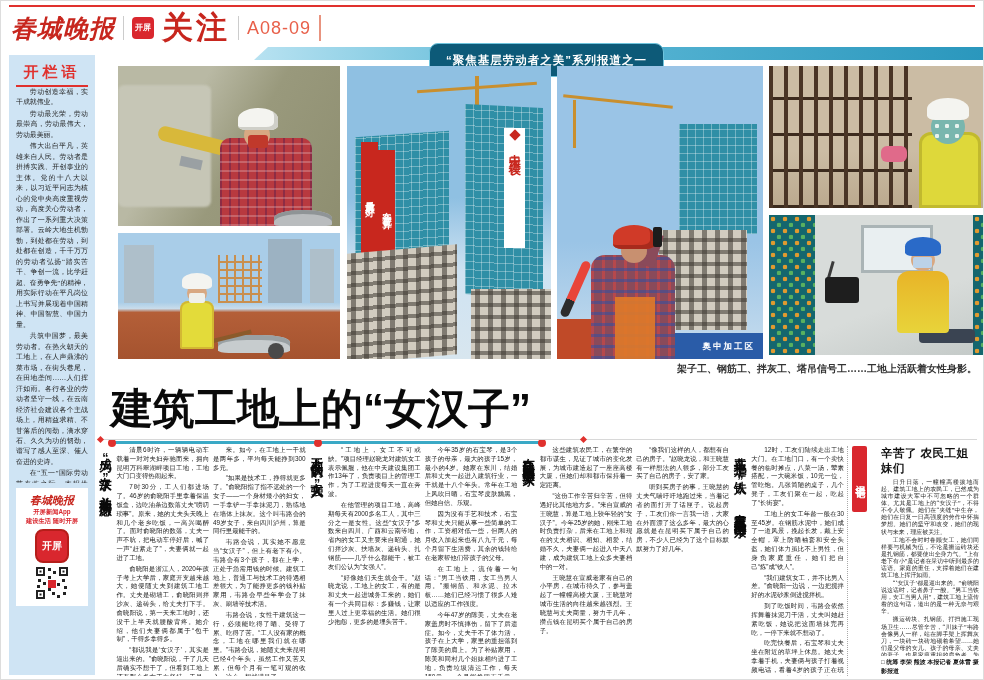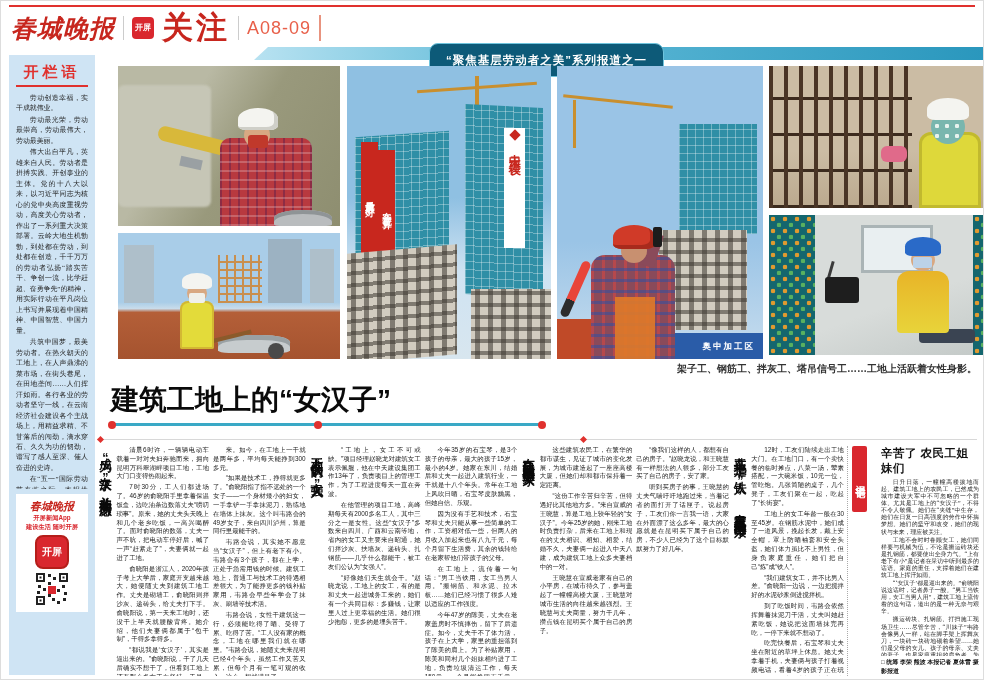--- a/index.html
+++ b/index.html
@@ -23,21 +23,21 @@
   
   .series-bar { position:absolute; top:46px; left:253px; right:0; height:13px;
     background:linear-gradient(90deg,#b8e2f1 0%,#63bcd9 35%,#2a97bd 100%);
     clip-path:polygon(14px 0,100% 0,100% 100%,0 100%); }
   .series-badge { position:absolute; top:42px; left:428px; height:20px; padding:16px 16px;
     background:#0d5a78; border:1px solid #6fc4dd; border-radius:9px; color:#fff;
     font-size:11.5px; font-weight:bold; display:flex; align-items:center; letter-spacing:1px; }
 
   
   .sidebar { position:absolute; left:8px; top:54px; width:86px; bottom:4px; background:#cfe4f4; padding:8px 7px; }
-  .sidebar-title { color:#e0312e; font-size:15px; font-weight:900; letter-spacing:4px; text-align:center; padding-bottom:3px; border-bottom:2px solid #e0312e; margin-bottom:6px; }
+  .sidebar-title { color:#e0312e; font-size:15px; font-weight:900; letter-spacing:4px; text-align:center; padding-bottom:3px; border-bottom:2px solid #e0312e; }
   .sidebar-text { font-family:"Liberation Serif", serif; font-size:6.9px; line-height:1.52; color:#222; text-align:justify; height:396px; overflow:hidden; }
   .sidebar-text p { text-indent:2em; margin-bottom:1px; }
   .promo { margin-top:5px; background:#fff; padding:5px 3px 6px; text-align:center; }
   .promo-paper { font-family:"Liberation Serif", serif; font-weight:bold; font-style:italic; color:#c7261e; font-size:11px; }
   .promo-line { color:#d9272e; font-size:6.3px; font-weight:bold; line-height:1.35; }
   .app-icon { width:34px; height:34px; margin:4px auto 3px; background:#d9272e; border-radius:8px; display:flex; align-items:center; justify-content:center; color:#fff; font-size:10px; font-weight:bold; border:2px solid #b51e1a; }
   .qr { display:block; margin:0 auto; }
 
   
   .photo { position:absolute; overflow:hidden;margin-left:20px; }
@@ -124,21 +124,21 @@
   .ph6 .vest { position:absolute; left:128px; top:56px; width:52px; height:62px; background:linear-gradient(180deg,#e8b428,#e8d43a); border-radius:12px 12px 4px 4px; }
   .ph6 .head { position:absolute; left:142px; top:34px; width:24px; height:22px; background:#d8a882; border-radius:50%; }
   .ph6 .mask { position:absolute; left:144px; top:42px; width:19px; height:11px; background:#bcd2e8; border-radius:2px; }
   .ph6 .helmet { position:absolute; left:136px; top:22px; width:36px; height:19px; background:#2a6ac8; border-radius:50% 50% 20% 20%; }
   .ph6 .legs { position:absolute; left:150px; top:114px; width:56px; height:14px; background:#3a4452; border-radius:4px; }
 
   .photo-caption { position:absolute; right:6px; top:361px; width:420px; text-align:right; font-size:10px; color:#333; font-weight:bold; }
 
   
   .headline { position:absolute; left:110px; top:380px; width:432px; }
-  .headline h1 { font-size:28px; font-weight:900; color:#0a0a0a; letter-spacing:0; white-space:nowrap; font-family:"Liberation Sans",sans-serif; }
+  .headline h1 { font-size:42px; font-weight:900; color:#0a0a0a; letter-spacing:0; white-space:nowrap; font-family:"Liberation Sans",sans-serif; }
   .head-rule { position:relative; margin-top:4px; height:3px; background:#3aa9c6; }
   .head-rule i { position:absolute; top:-2.5px; width:8px; height:8px; border-radius:50%; background:#e0312e; }
   .head-rule i.d1{left:-3px;} .head-rule i.d2{left:47%;} .head-rule i.d3{right:-3px;}
 
   
   .intro { position:absolute; left:552px; top:378px; width:426px; height:54px; border-left:5px solid #e0312e; padding-left:7px; font-size:7.4px; line-height:1.5; color:#222; text-align:justify; overflow:hidden; }
   .intro p { text-indent:2em; }
 
   .mid-divider { position:absolute; left:97px; right:6px; top:438px; border-top:1px solid #d8d8d8; }
   .mid-divider i { position:absolute; top:-3px; width:5px; height:5px; background:#e0312e; transform:rotate(45deg); }

